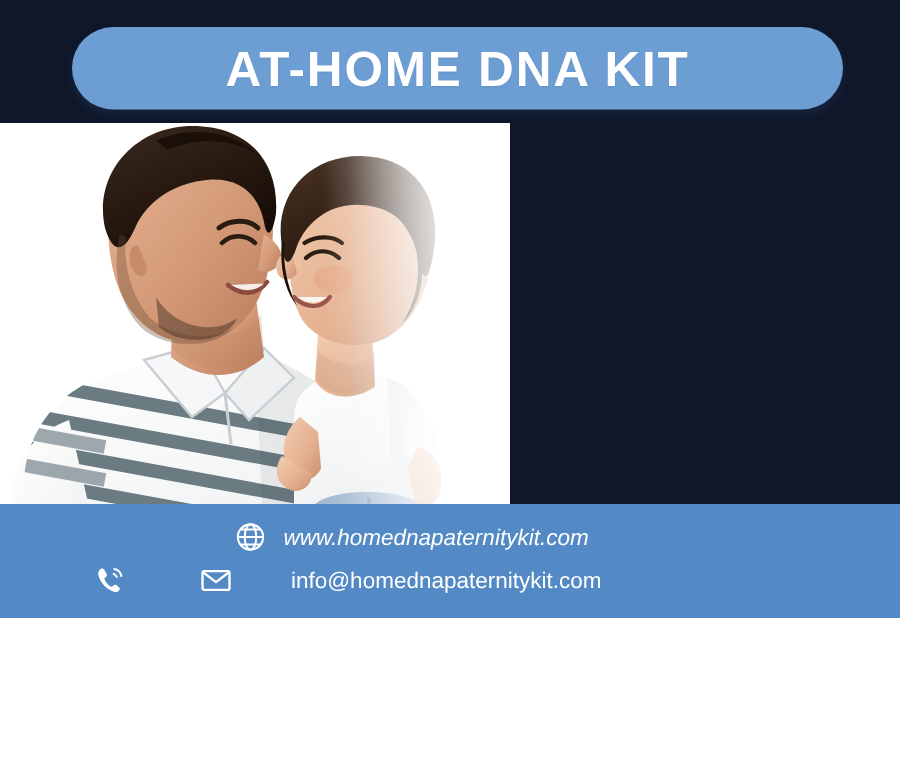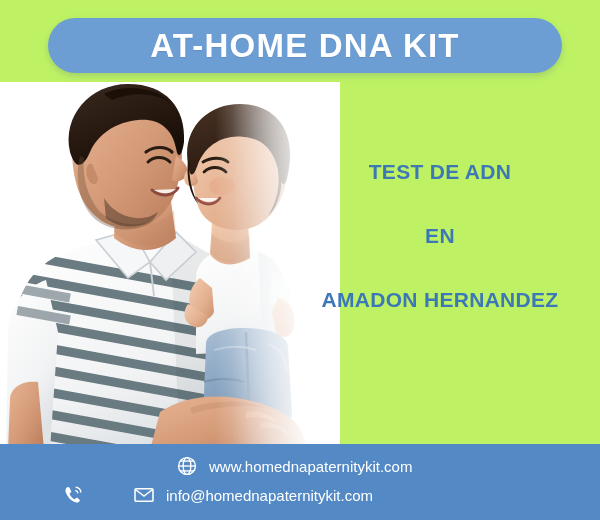--- a/index.html
+++ b/index.html
@@ -9,22 +9,22 @@
   body {
     width: 600px;
     height: 520px;
     background: #ffffff;
     font-family: "Liberation Sans", sans-serif;
     overflow: hidden;
   }
   .poster {
     position: relative;
     width: 600px;
-    height: 520px;
-    background: #bef264;
+    height: 412px;
+    background: #0f172a;
     overflow: hidden;
   }
 
   
   .header-pill {
     position: absolute;
     left: 48px;
     top: 18px;
     width: 514px;
     height: 55px;
@@ -97,32 +97,33 @@
   }
   .footer-row {
     position: absolute;
     display: flex;
     align-items: center;
     color: #ffffff;
     font-size: 15px;
     white-space: nowrap;
   }
   .footer-row-web {
-    left: 176px;
+    left: 156px;
     top: 11px;
+    font-style: italic;
   }
   .footer-row-contact {
     left: 62px;
     top: 40px;
   }
   .contact-item {
     display: flex;
     align-items: center;
   }
-  .contact-item + .contact-item { margin-left: 38px; }
+  .contact-item + .contact-item { margin-left: 38px; gap: 28px; }
   .ficon {
     display: inline-block;
     width: 22px;
     height: 22px;
     margin-right: 11px;
     flex: 0 0 auto;
   }
   .ficon svg { display: block; }
   .ftext { line-height: 1; }
 </style>
@@ -279,25 +280,20 @@
             <stop offset="0%" stop-color="#ffffff" stop-opacity="0"></stop>
             <stop offset="55%" stop-color="#ffffff" stop-opacity="0.45"></stop>
             <stop offset="100%" stop-color="#ffffff" stop-opacity="1"></stop>
           </linearGradient>
         </defs>
       </g>
     </svg>
   </div>
   <div class="photo-fade"></div>
 
-  <div class="headline-block">
-    <div class="headline-line l1">TEST DE ADN</div>
-    <div class="headline-line l2">EN</div>
-    <div class="headline-line l3">AMADON HERNANDEZ</div>
-  </div>
 
   <div class="footer">
 
     <div class="footer-row footer-row-web">
       <div class="contact-item">
         <span class="ficon">
           <svg width="22" height="22" viewBox="0 0 24 24" fill="none" stroke="#ffffff" stroke-width="1.5">
             <circle cx="12" cy="12" r="9.2"></circle>
             <ellipse cx="12" cy="12" rx="4.2" ry="9.2"></ellipse>
             <line x1="2.8" y1="12" x2="21.2" y2="12"></line>

